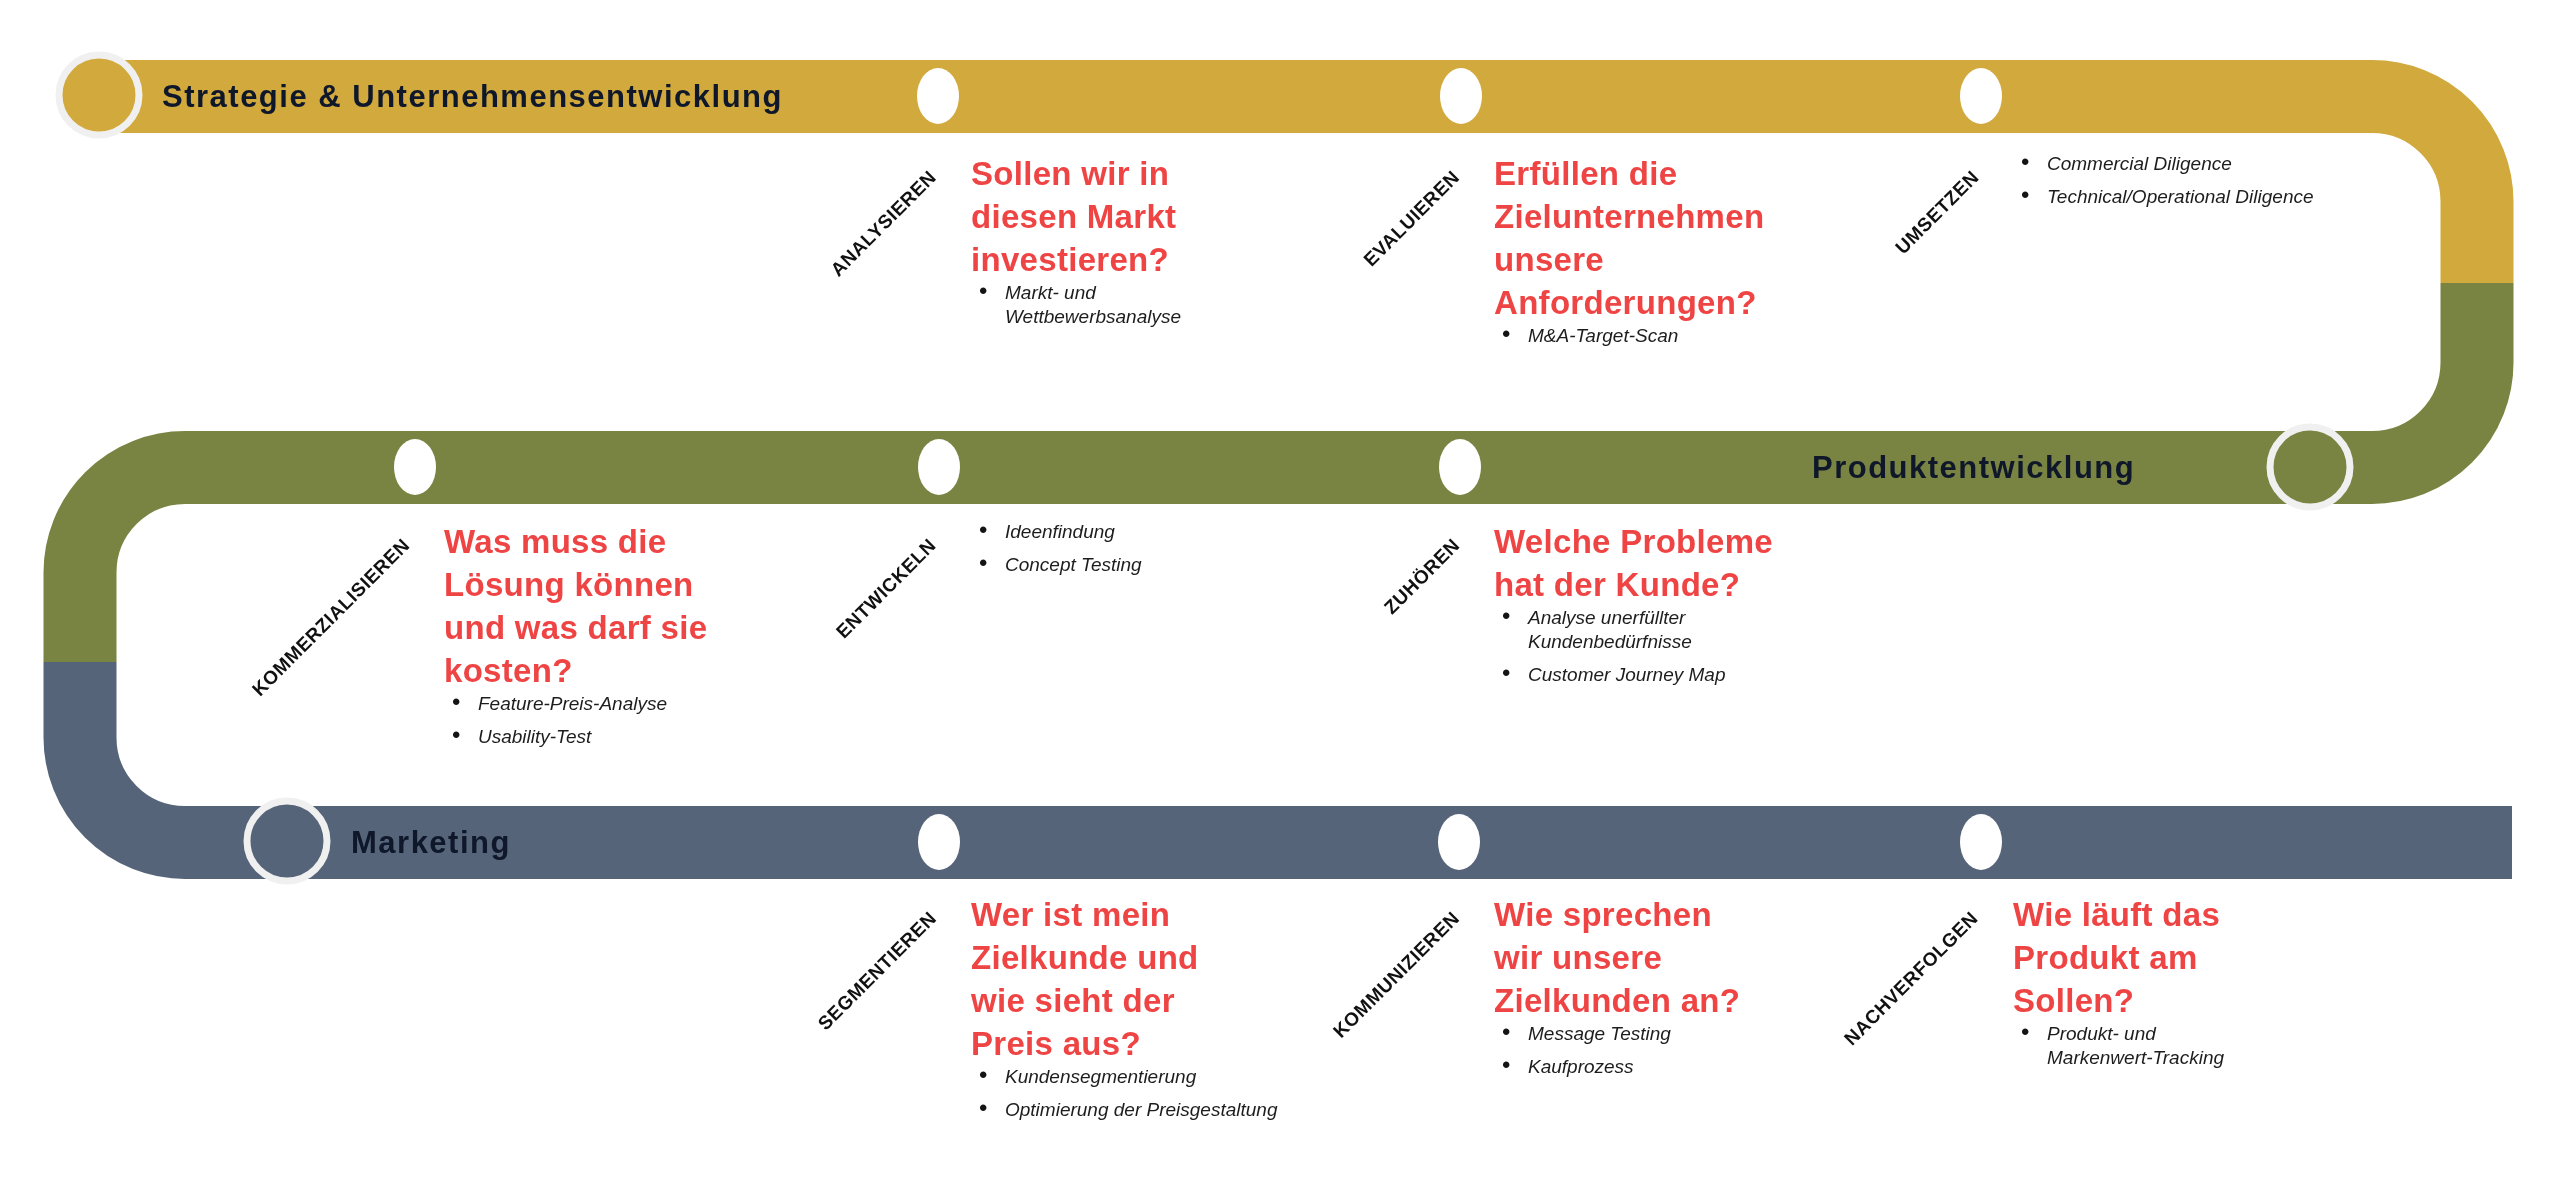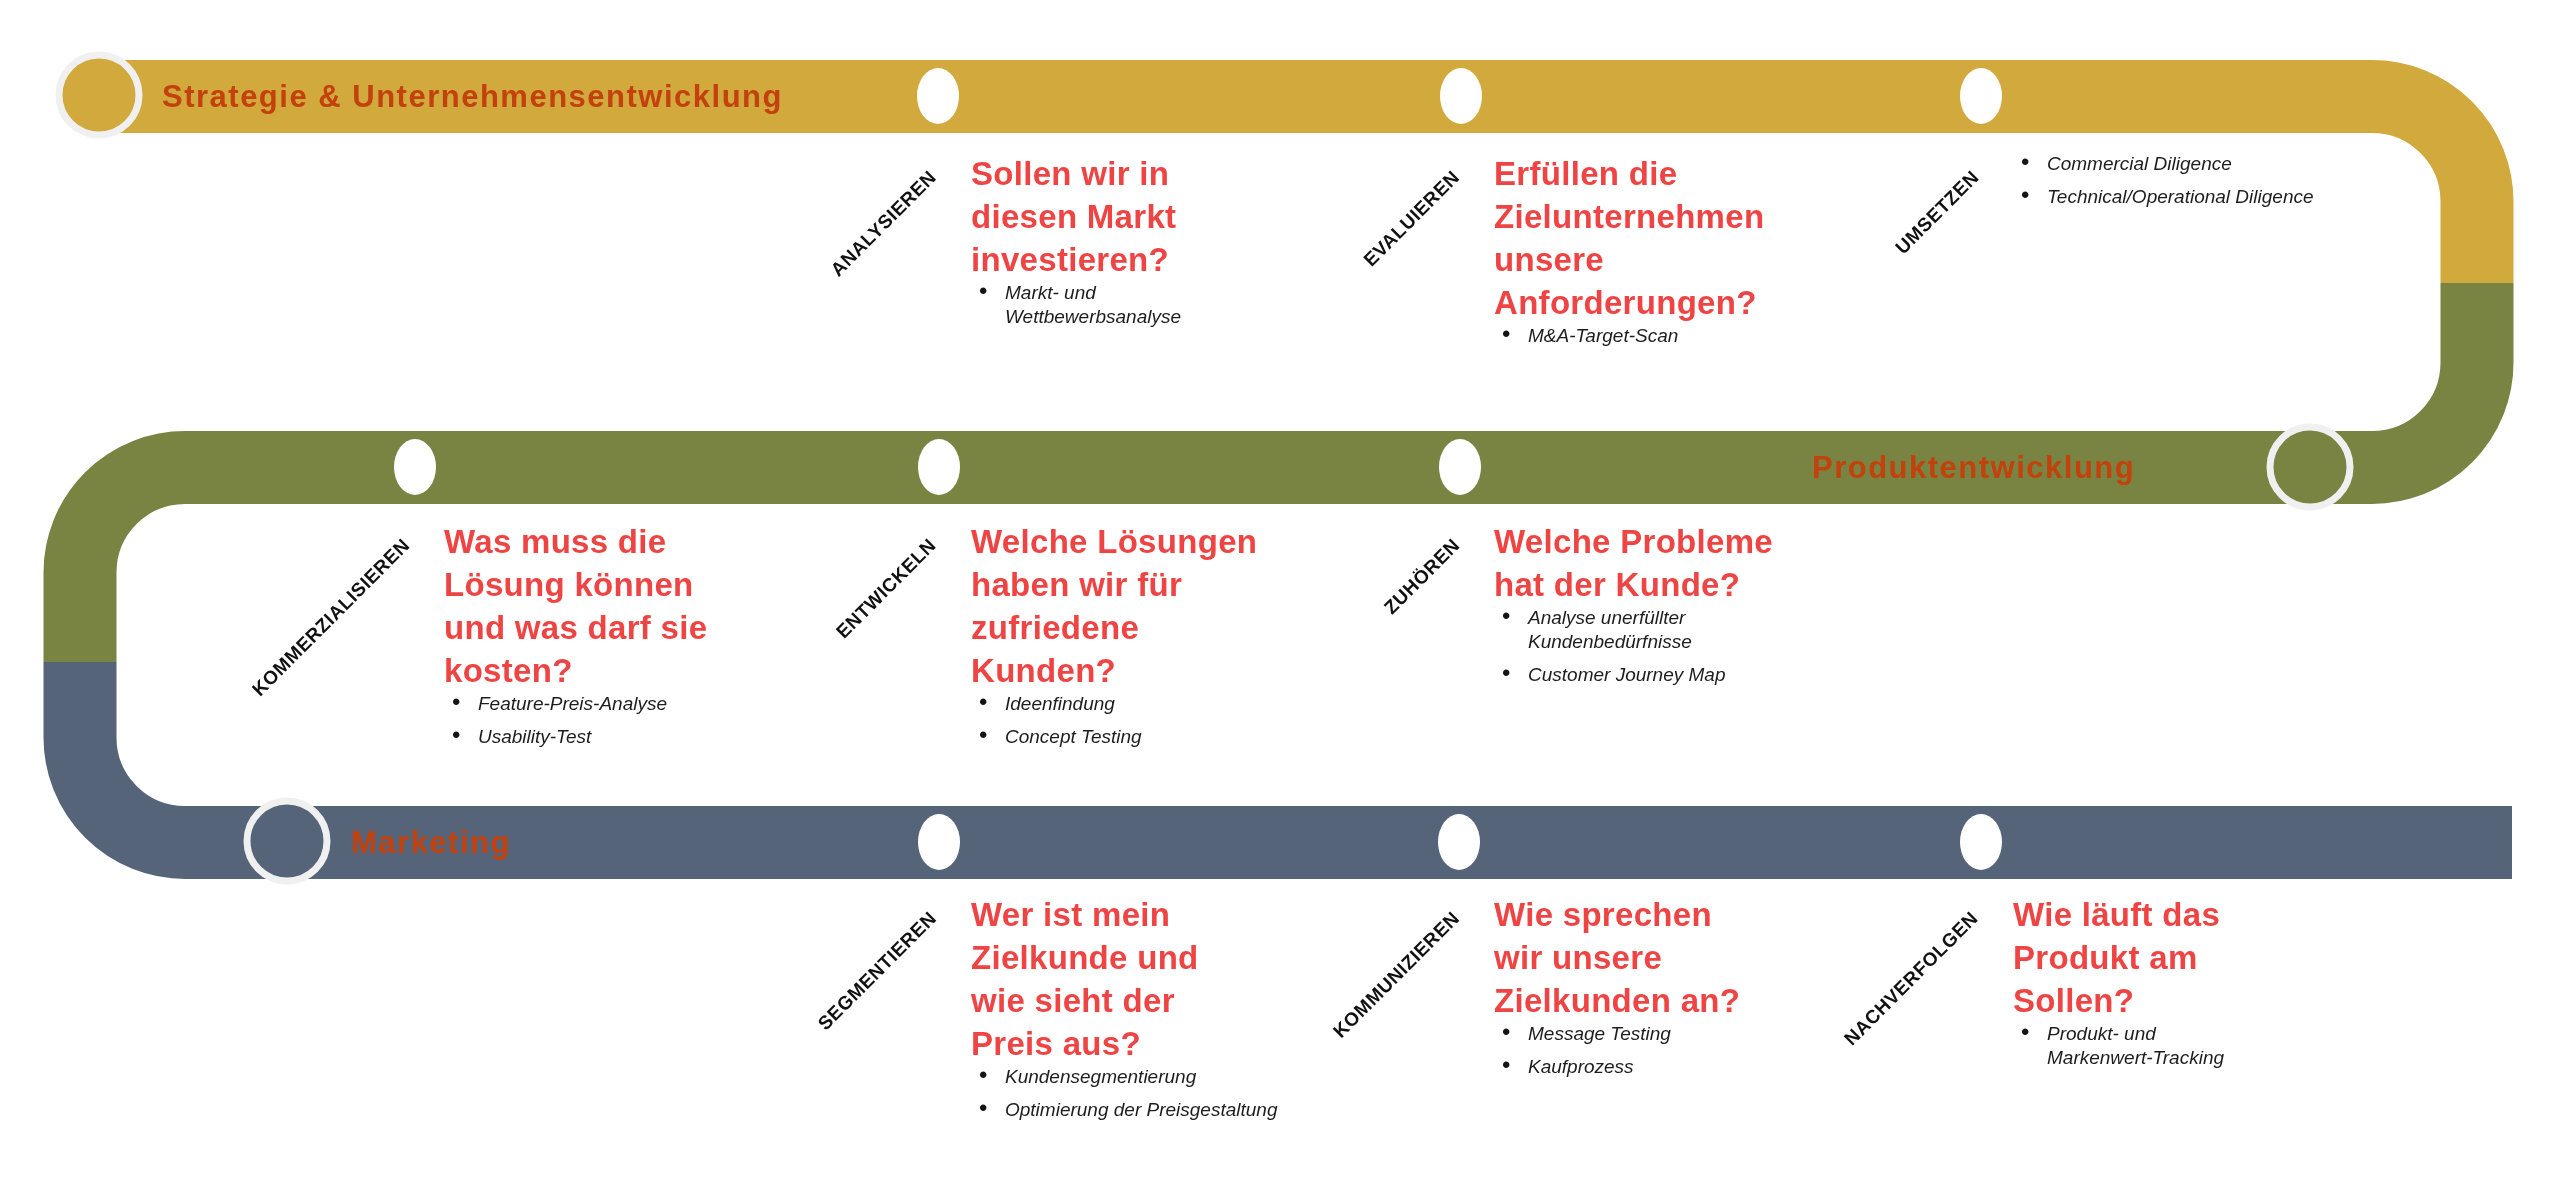--- a/index.html
+++ b/index.html
@@ -20,21 +20,21 @@
     position: absolute;
     left: 0; top: 0;
     width: 2560px;
     height: 1187px;
   }
   .band-title {
     position: absolute;
     height: 73px;
     display: flex;
     align-items: center;
-    color: #c2410c;
+    color: #0f172a;
     font-size: 31px;
     font-weight: bold;
     letter-spacing: 1.5px;
     white-space: nowrap;
   }
   .band-title.strategy  { left: 162px;  top: 60px;  }
   .band-title.product   { left: 1804px; top: 431px; margin-left: 8px; }
   .band-title.marketing { left: 351px;  top: 806px; }
 
   .block {
@@ -182,24 +182,20 @@
     <div class="bullets">
       <div class="bullet">Feature-Preis-Analyse</div>
       <div class="bullet">Usability-Test</div>
     </div>
   </div>
 
   <div class="block" id="blk-1-1">
     <div class="tag-anchor">
       <span class="tag">ENTWICKELN</span>
     </div>
-    <div class="heading">Welche Lösungen
-haben wir für
-zufriedene
-Kunden?</div>
     <div class="bullets">
       <div class="bullet">Ideenfindung</div>
       <div class="bullet">Concept Testing</div>
     </div>
   </div>
 
   <div class="block" id="blk-1-2">
     <div class="tag-anchor">
       <span class="tag">ZUHÖREN</span>
     </div>

